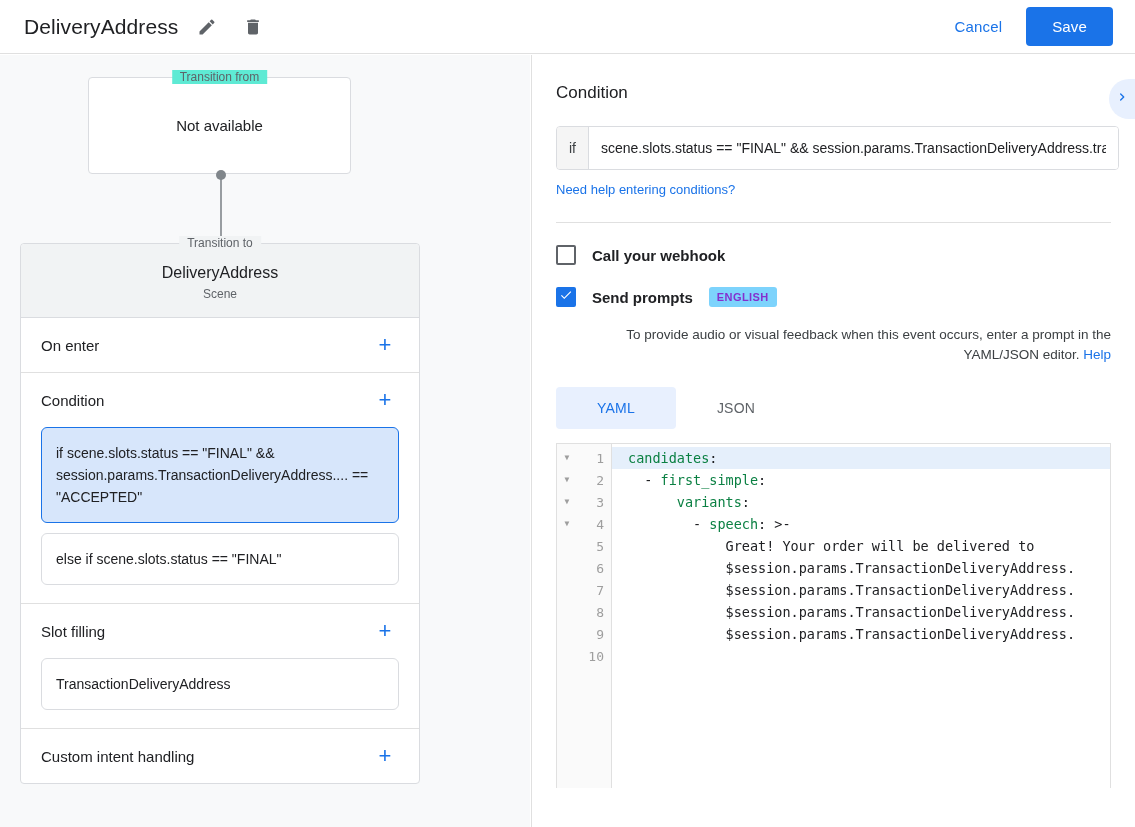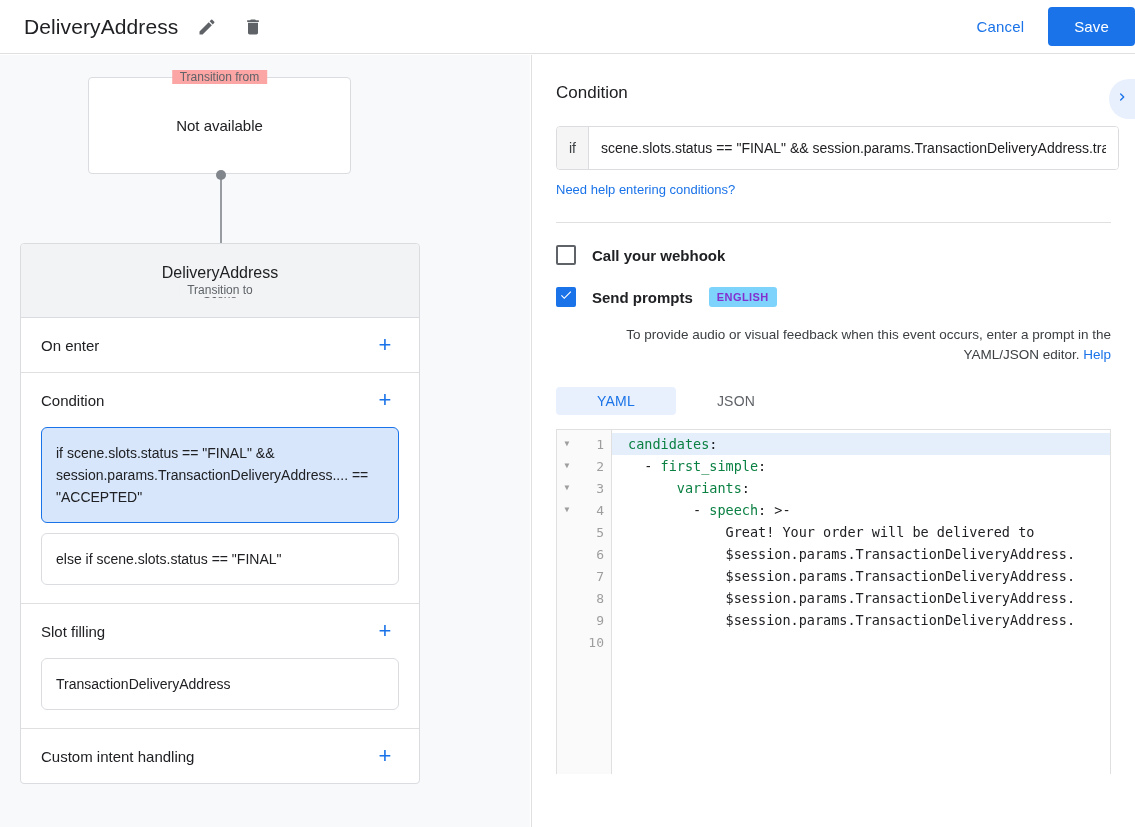--- a/index.html
+++ b/index.html
@@ -52,20 +52,21 @@
   }
   .save-btn {
     background: #1a73e8;
     color: #ffffff;
     font-size: 15px;
     font-weight: 500;
     border: none;
     border-radius: 4px;
     padding: 11px 26px;
     margin-left: 12px;
+    margin-right: 22px;
     cursor: pointer;
     font-family: inherit;
     letter-spacing: 0.15px;
   }
 
   
   .left-pane {
     position: absolute;
     left: 0; top: 55px;
     width: 530px; height: 772px;
@@ -89,21 +90,21 @@
     white-space: nowrap;
   }
   #transition-from {
     left: 88px; top: 22px;
     width: 263px; height: 97px;
     background: #ffffff;
     display: flex; align-items: center; justify-content: center;
   }
   #transition-from .fieldset-legend {
     left: 50%; transform: translateX(-50%);
-    background: #fca5a5;
+    background: #5eead4;
   }
   .node-name { font-size: 15px; color: #202124; }
 
   
   .connector {
     position: absolute;
     left: 216px; top: 115px;
     width: 10px; height: 118px;
   }
 
@@ -125,21 +126,20 @@
     position: relative;
   }
   .to-legend {
     position: absolute;
     top: -8px; left: 50%; transform: translateX(-50%);
     background: #f1f3f4;
     padding: 0 8px;
     font-size: 12px;
     color: #5f6368;
     white-space: nowrap;
-    margin-top: 47px;
   }
   .to-title { font-size: 16px; color: #202124; }
   .to-sub { font-size: 12px; color: #5f6368; margin-top: 5px; }
 
   .section {
     border-bottom: 1px solid #e0e0e0;
     padding: 0 20px 0 20px;
   }
   .section:last-child { border-bottom: none; }
   .section-head {
@@ -290,21 +290,21 @@
     text-align: right;
   }
   .desc a { color: #1a73e8; text-decoration: none; cursor: pointer; }
 
   .tabs {
     display: flex;
     margin-top: 22px;
   }
   .tab {
     width: 120px;
-    height: 28px;
+    height: 42px;
     display: flex; align-items: center; justify-content: center;
     font-size: 14px;
     font-weight: 500;
     color: #5f6368;
     cursor: pointer;
     border-radius: 4px;
     letter-spacing: 0.2px;
   }
   .tab.active {
     background: #e8f0fe;

